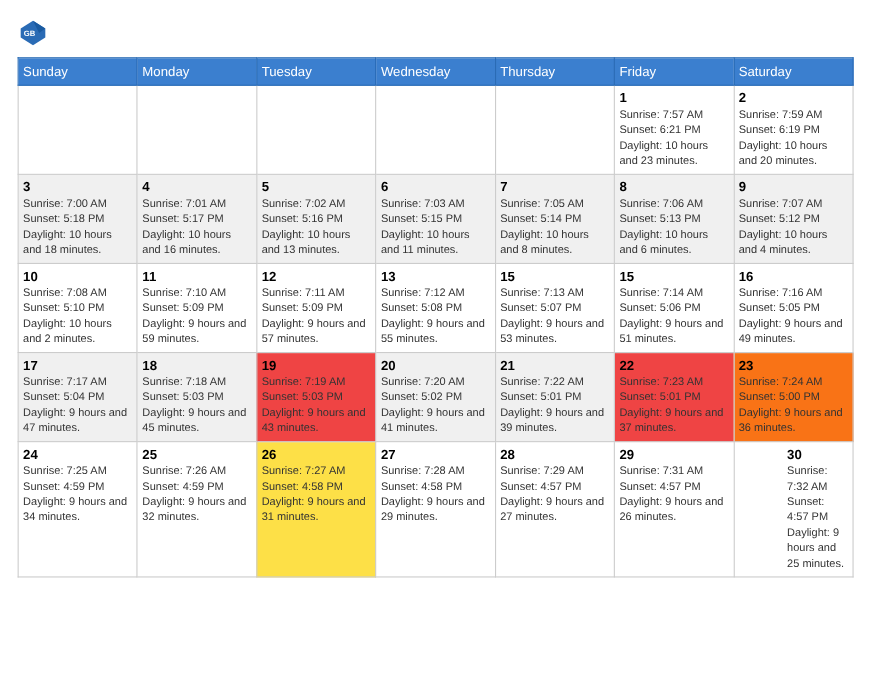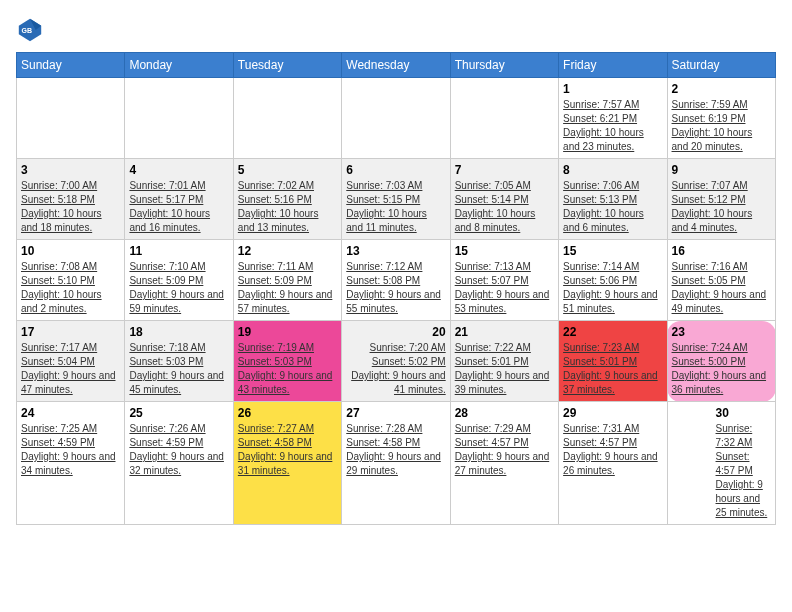--- a/index.html
+++ b/index.html
@@ -75,21 +75,20 @@
     .day-num {
       font-size: 12px;
       font-weight: bold;
       display: block;
       margin-bottom: 2px;
     }
     .day-info {
       font-size: 10px;
       color: #333;
       line-height: 1.4;
-      text-decoration: underline;
     }
     .empty {
       background: #fff;
     }
   </style>
 </head>
 <body>
 
 <div class="header">
   <div class="logo">
@@ -253,49 +252,49 @@
 Daylight: 9 hours
 and 47 minutes.</div>
         </td>
         <td style="background: rgb(240, 240, 240);">
           <span class="day-num">18</span>
           <div class="day-info">Sunrise: 7:18 AM
 Sunset: 5:03 PM
 Daylight: 9 hours
 and 45 minutes.</div>
         </td>
-        <td style="background: #ec4899;">
+        <td style="background: #ef4444;">
           <span class="day-num">19</span>
           <div class="day-info">Sunrise: 7:19 AM
 Sunset: 5:03 PM
 Daylight: 9 hours
 and 43 minutes.</div>
         </td>
-        <td style="background: rgb(240, 240, 240); text-align: right;">
+        <td style="background: rgb(240, 240, 240);">
           <span class="day-num">20</span>
           <div class="day-info">Sunrise: 7:20 AM
 Sunset: 5:02 PM
 Daylight: 9 hours
 and 41 minutes.</div>
         </td>
         <td style="background: rgb(240, 240, 240);">
           <span class="day-num">21</span>
           <div class="day-info">Sunrise: 7:22 AM
 Sunset: 5:01 PM
 Daylight: 9 hours
 and 39 minutes.</div>
         </td>
         <td style="background: #ef4444;">
           <span class="day-num">22</span>
           <div class="day-info">Sunrise: 7:23 AM
 Sunset: 5:01 PM
 Daylight: 9 hours
 and 37 minutes.</div>
         </td>
-        <td style="background: #f9a8d4; border-radius: 14px;">
+        <td style="background: #f97316;">
           <span class="day-num">23</span>
           <div class="day-info">Sunrise: 7:24 AM
 Sunset: 5:00 PM
 Daylight: 9 hours
 and 36 minutes.</div>
         </td>
       </tr>
       <tr>
         <td style="background: rgb(255, 255, 255);">
           <span class="day-num">24</span>

